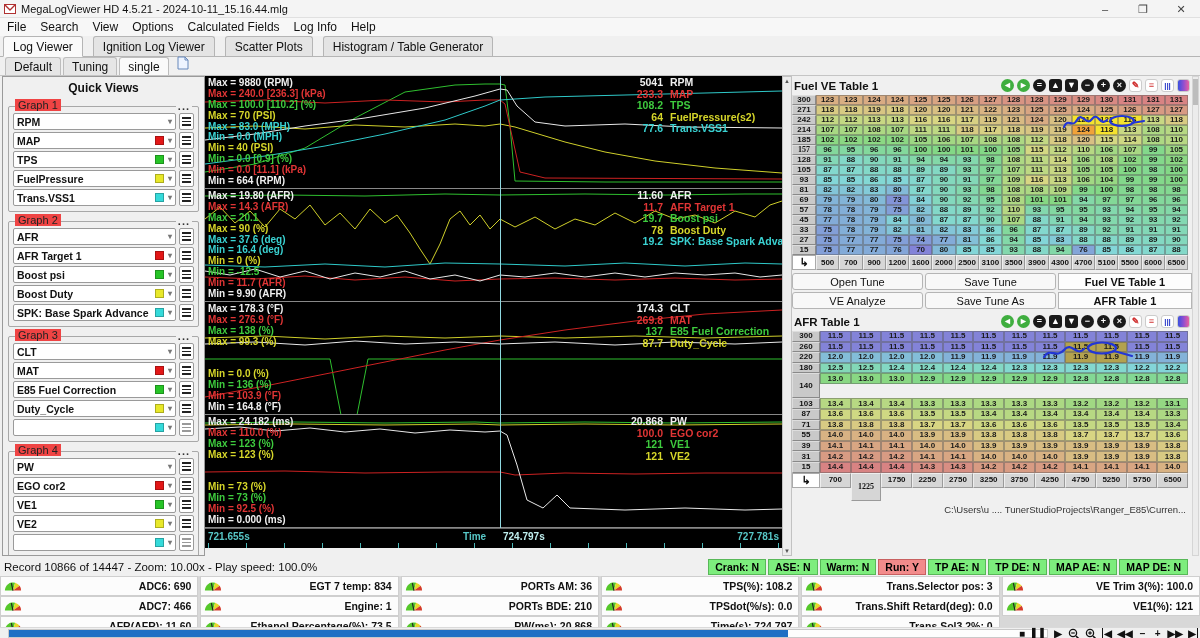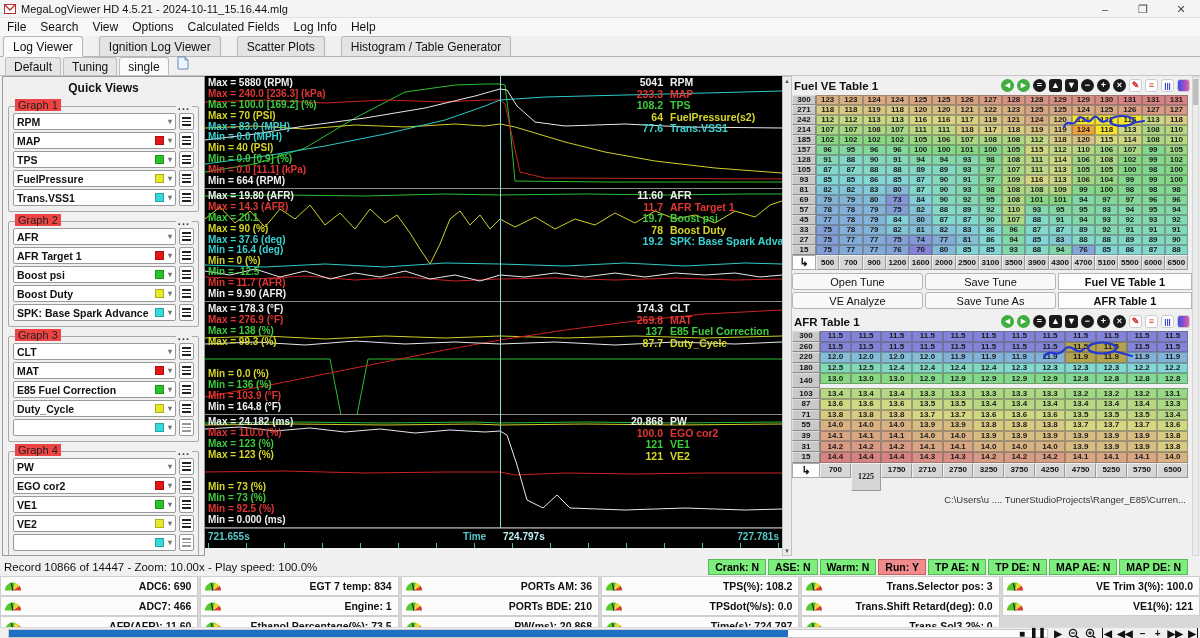--- a/index.html
+++ b/index.html
@@ -7,21 +7,21 @@
   body{position:relative;overflow:hidden;background:#f0f0f0;font-family:"Liberation Sans",sans-serif;color:#111;-webkit-font-smoothing:antialiased}
 
   
   .titlebar{position:absolute;left:0;top:0;width:1200px;height:18px;background:#f4f4f4;border-bottom:1px solid #e0e0e0;display:flex;align-items:center;padding-left:4px;font-size:11px}
   .titlebar .app-icon{width:12px;height:12px;margin-right:5px}
   .win-controls{position:absolute;right:0;top:0;height:18px;display:flex}
   .win-btn{width:38px;height:18px;display:flex;align-items:center;justify-content:center;font-size:11px;color:#444}
   .menubar{position:absolute;left:0;top:18px;width:1200px;height:18px;background:#f7f7f7;display:flex;align-items:center;font-size:12px}
   .menu-item{padding:1px 7px;cursor:default}
   .tabrow{position:absolute;left:0;top:36px;width:1200px;height:21px;background:#f0f0f0;border-bottom:1px solid #b5b5b5;display:flex;align-items:flex-end;padding-left:3px;font-size:12px}
-  .tab{padding:3px 9px 2px;border:1px solid #b5b5b5;border-bottom:none;background:#e4e4e4;margin-right:16px;border-radius:3px 3px 0 0}
+  .tab{padding:3px 9px 2px;border:1px solid #b5b5b5;border-bottom:none;background:#e4e4e4;margin-right:10px;border-radius:3px 3px 0 0}
   .tab.active{background:#fafafa;font-weight:normal;position:relative;top:1px;border-bottom:1px solid #fafafa}
   .subtabrow{position:absolute;left:0;top:57px;width:1200px;height:19px;background:#f0f0f0;border-bottom:1px solid #c5c5c5;display:flex;align-items:flex-end;padding-left:5px;font-size:12px}
   .subtab{padding:2px 8px 1px;border:1px solid #bdbdbd;border-bottom:none;background:#e6e6e6;margin-right:2px;border-radius:3px 3px 0 0}
   .subtab.active{background:#fafafa}
   .newtab-icon{margin-left:6px;margin-bottom:2px}
 
   
   .sidebar{position:absolute;left:2px;top:76px;width:203px;height:480px;background:#f0f0f0;border:1px solid #9a9a9a;overflow:hidden}
   .qv-title{font-size:12px;font-weight:bold;text-align:center;padding:4px 0 2px}
   .group{border:1px solid #a8a8a8;border-radius:2px;margin:9px 5px 4px;padding:4px 3px 3px;position:relative}
@@ -403,23 +403,23 @@
 <div class="graphwrap">
   <div class="graph">
     <svg width="577" height="113" viewBox="0 0 577 113" preserveAspectRatio="none">
       <polyline points="0,96 50,88 100,72 150,42 200,16 250,9 280,8 295,8 300,9 305,50 310,105 400,106 577,106" fill="none" stroke="#2fbf2f" stroke-width="1"></polyline>
       <polyline points="0,52 50,50 100,53 150,49 200,51 250,48 280,50 295,48 310,51 330,57 360,66 400,76 450,85 510,92 577,97" fill="none" stroke="#cfcf2a" stroke-width="1"></polyline>
       <polyline points="0,26 60,24 120,27 180,24 240,26 280,24 295,24 300,28 307,60 315,96 340,102 577,103" fill="none" stroke="#cc2222" stroke-width="1"></polyline>
       <polyline points="0,88 60,80 120,70 180,58 240,44 280,30 295,24 340,21 420,19 500,17 577,15" fill="none" stroke="#2fc9c9" stroke-width="1"></polyline>
       <polyline points="0,64 50,58 100,50 160,42 220,32 270,20 295,13 302,14 312,30 330,46 360,50 420,48 480,51 577,52" fill="none" stroke="#e8e8e8" stroke-width="1"></polyline>
     </svg>
     <div class="ovl-max">
-        <div class="ovl-line c-white">Max = 5880 (RPM)</div>
+        <div class="ovl-line c-white">Max = 9880 (RPM)</div>
         <div class="ovl-line c-red">Max = 240.0 [236.3] (kPa)</div>
-        <div class="ovl-line c-green">Max = 100.0 [169.2] (%)</div>
+        <div class="ovl-line c-green">Max = 100.0 [110.2] (%)</div>
         <div class="ovl-line c-yellow">Max = 70 (PSI)</div>
         <div class="ovl-line c-cyan">Max = 83.0 (MPH)</div>
       </div>
       <div class="ovl-min">
         <div class="ovl-line c-cyan">Min = 0.0 (MPH)</div>
         <div class="ovl-line c-yellow">Min = 40 (PSI)</div>
         <div class="ovl-line c-green">Min = 0.0 [0.9] (%)</div>
         <div class="ovl-line c-red">Min = 0.0 [11.1] (kPa)</div>
         <div class="ovl-line c-white">Min = 664 (RPM)</div>
       </div>
@@ -663,21 +663,21 @@
           <div class="vt-cell" style="height: 10px; background: rgb(168, 216, 131);">107</div>
           <div class="vt-cell" style="height: 10px; background: rgb(173, 216, 131);">108</div>
           <div class="vt-cell" style="height: 10px; background: rgb(173, 216, 131);">108</div>
           <div class="vt-cell" style="height: 10px; background: rgb(195, 216, 131);">112</div>
           <div class="vt-cell" style="height: 10px; background: rgb(216, 203, 131);">118</div>
           <div class="vt-cell" style="height: 10px; background: rgb(216, 192, 131);">120</div>
           <div class="vt-cell" style="height: 10px; background: rgb(212, 216, 131);">115</div>
           <div class="vt-cell" style="height: 10px; background: rgb(206, 216, 131);">114</div>
           <div class="vt-cell" style="height: 10px; background: rgb(173, 216, 131);">108</div>
           <div class="vt-cell" style="height: 10px; background: rgb(183, 216, 131);">110</div>
-          <div class="vt-rowhead" style="height: 10px;">157</div>
+          <div class="vt-rowhead" style="height: 10px; font-family: Liberation Serif, serif;">157</div>
           <div class="vt-cell" style="height: 10px; background: rgb(131, 216, 156);">96</div>
           <div class="vt-cell" style="height: 10px; background: rgb(131, 216, 162);">95</div>
           <div class="vt-cell" style="height: 10px; background: rgb(131, 216, 156);">96</div>
           <div class="vt-cell" style="height: 10px; background: rgb(131, 216, 156);">96</div>
           <div class="vt-cell" style="height: 10px; background: rgb(131, 216, 134);">100</div>
           <div class="vt-cell" style="height: 10px; background: rgb(131, 216, 134);">100</div>
           <div class="vt-cell" style="height: 10px; background: rgb(134, 216, 131);">101</div>
           <div class="vt-cell" style="height: 10px; background: rgb(131, 216, 134);">100</div>
           <div class="vt-cell" style="height: 10px; background: rgb(156, 216, 131);">105</div>
           <div class="vt-cell" style="height: 10px; background: rgb(212, 216, 131);">115</div>
@@ -955,21 +955,21 @@
           <div class="vt-cell" style="height: 10.6px; background: rgb(131, 216, 196);">12.4</div>
           <div class="vt-cell" style="height: 10.6px; background: rgb(131, 216, 196);">12.4</div>
           <div class="vt-cell" style="height: 10.6px; background: rgb(131, 216, 196);">12.4</div>
           <div class="vt-cell" style="height: 10.6px; background: rgb(131, 216, 196);">12.4</div>
           <div class="vt-cell" style="height: 10.6px; background: rgb(131, 216, 207);">12.3</div>
           <div class="vt-cell" style="height: 10.6px; background: rgb(131, 216, 207);">12.3</div>
           <div class="vt-cell" style="height: 10.6px; background: rgb(131, 216, 207);">12.3</div>
           <div class="vt-cell" style="height: 10.6px; background: rgb(131, 216, 207);">12.3</div>
           <div class="vt-cell" style="height: 10.6px; background: rgb(131, 213, 216);">12.2</div>
           <div class="vt-cell" style="height: 10.6px; background: rgb(131, 213, 216);">12.2</div>
-          <div class="vt-rowhead" style="height: 15px;">140</div>
+          <div class="vt-rowhead" style="height: 25px;">140</div>
           <div class="vt-cell" style="height: 10.6px; background: rgb(137, 216, 131);">13.0</div>
           <div class="vt-cell" style="height: 10.6px; background: rgb(137, 216, 131);">13.0</div>
           <div class="vt-cell" style="height: 10.6px; background: rgb(137, 216, 131);">13.0</div>
           <div class="vt-cell" style="height: 10.6px; background: rgb(131, 216, 137);">12.9</div>
           <div class="vt-cell" style="height: 10.6px; background: rgb(131, 216, 137);">12.9</div>
           <div class="vt-cell" style="height: 10.6px; background: rgb(131, 216, 137);">12.9</div>
           <div class="vt-cell" style="height: 10.6px; background: rgb(131, 216, 137);">12.9</div>
           <div class="vt-cell" style="height: 10.6px; background: rgb(131, 216, 137);">12.9</div>
           <div class="vt-cell" style="height: 10.6px; background: rgb(131, 216, 148);">12.8</div>
           <div class="vt-cell" style="height: 10.6px; background: rgb(131, 216, 148);">12.8</div>
@@ -1063,21 +1063,21 @@
           <div class="vt-cell" style="height: 10.6px; background: rgb(216, 155, 131);">14.2</div>
           <div class="vt-cell" style="height: 10.6px; background: rgb(216, 155, 131);">14.2</div>
           <div class="vt-cell" style="height: 10.6px; background: rgb(216, 166, 131);">14.1</div>
           <div class="vt-cell" style="height: 10.6px; background: rgb(216, 166, 131);">14.1</div>
           <div class="vt-cell" style="height: 10.6px; background: rgb(216, 166, 131);">14.1</div>
           <div class="vt-cell" style="height: 10.6px; background: rgb(216, 178, 131);">14.0</div>
           <div class="vt-corner" style="height: 15px;">↳</div>
           <div class="vt-axis" style="height: 15px;">700</div>
           <div class="vt-axis" style="height: 28px; font-family: Liberation Serif, serif;">1225</div>
           <div class="vt-axis" style="height: 15px;">1750</div>
-          <div class="vt-axis" style="height: 15px;">2710</div>
+          <div class="vt-axis" style="height: 15px;">2250</div>
           <div class="vt-axis" style="height: 15px;">2750</div>
           <div class="vt-axis" style="height: 15px;">3250</div>
           <div class="vt-axis" style="height: 15px;">3750</div>
           <div class="vt-axis" style="height: 15px;">4250</div>
           <div class="vt-axis" style="height: 15px;">4750</div>
           <div class="vt-axis" style="height: 15px;">5250</div>
           <div class="vt-axis" style="height: 15px;">5750</div>
           <div class="vt-axis" style="height: 15px;">6500</div>
         </div>
       </div>

